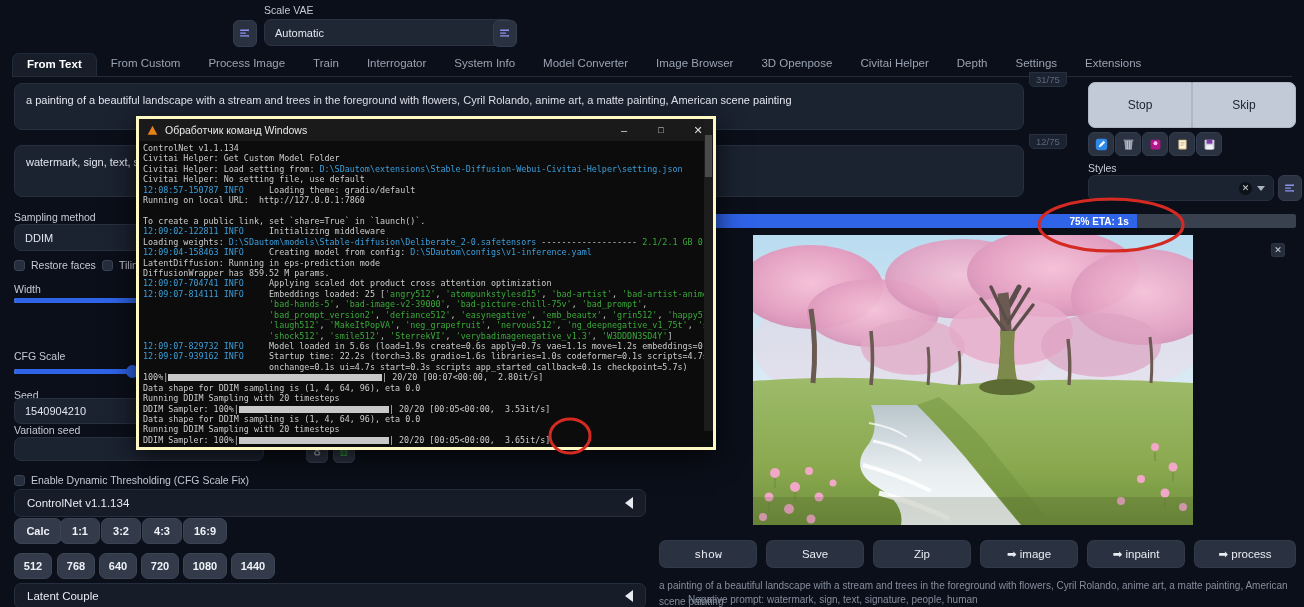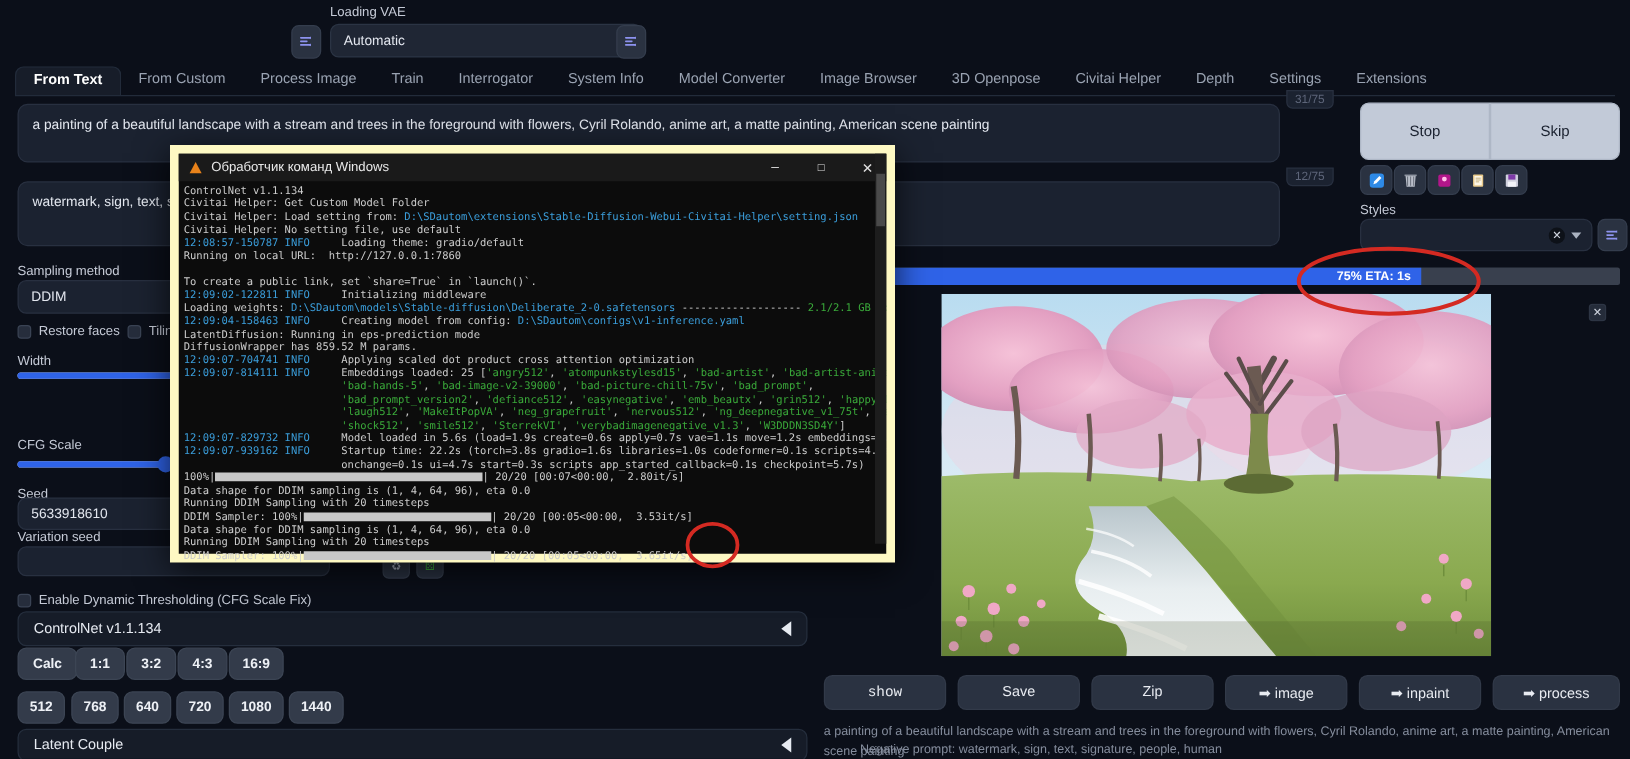--- a/index.html
+++ b/index.html
@@ -138,21 +138,21 @@
   .outbtn {
     position: absolute; height: 28px; background: #2a3241; border: 1px solid #39415180;
     border-radius: 7px; display: flex; align-items: center; justify-content: center;
     font-size: 11.5px; color: #e8ebf1;
   }
   .infotext { position: absolute; font-size: 10px; color: #858d9d; line-height: 1.55; }
 
   
   #console {
     position: absolute; left: 136px; top: 116px; width: 580px; height: 334px;
-    background: #0c0c0c; border: 7px solid #fef9c3;
+    background: #0c0c0c; border: 3px solid #fef9c3;
     box-shadow: 0 6px 26px rgba(0,0,0,.72);
   }
   #console-title {
     height: 22px; background: #1a1a1a; display: flex; align-items: center;
     padding-left: 8px; gap: 7px;
   }
   #console-title .ttl { font-size: 10.5px; color: #e9e9e9; font-family: "Liberation Sans", sans-serif; }
   .wbtn { width: 30px; height: 22px; display: flex; align-items: center; justify-content: center; font-size: 11px; color: #dedede; }
   #console-body {
     position: relative; height: 312px; overflow: hidden; padding: 2px 0 0 4px;
@@ -179,21 +179,21 @@
   <div class="topbar">
     <div class="refresh-btn" style="left:233px; top:20px;">
       <svg viewBox="0 0 16 16">
         <path d="M2 4h9M2 7.5h6M2 11h9" stroke="#8d93ef" stroke-width="1.6" fill="none" stroke-linecap="round"></path>
         <path d="M12 2.6l-2 1.4 2 1.4z" fill="#8d93ef"></path>
         <path d="M12 9.6l-2 1.4 2 1.4z" fill="#8d93ef"></path>
       </svg>
     </div>
 
     <div class="vae-wrap" style="left:264px;">
-      <span class="field-label">Loading VAE</span>
+      <span class="field-label">Scale VAE</span>
       <div class="dropdown">
         <span>Automatic</span>
         <span class="caret"></span>
       </div>
     </div>
     <div class="refresh-btn" style="left:493px; top:20px;">
       <svg viewBox="0 0 16 16">
         <path d="M2 4h9M2 7.5h6M2 11h9" stroke="#8d93ef" stroke-width="1.6" fill="none" stroke-linecap="round"></path>
         <path d="M12 2.6l-2 1.4 2 1.4z" fill="#8d93ef"></path>
         <path d="M12 9.6l-2 1.4 2 1.4z" fill="#8d93ef"></path>
@@ -243,21 +243,21 @@
   </div>
 
   <div class="lbl" style="left:14px; top:350px;">CFG Scale</div>
   <div class="slider" id="cfg-slider" style="left:14px; top:369px; width:250px;">
     <div class="fill" style="width: 47%;"></div>
     <div class="knob" style="left: calc(47% - 6px);"></div>
   </div>
 
   <div class="lbl" style="left:14px; top:389px;">Seed</div>
   <div class="textinput" style="left:14px; top:398px; width:250px; height:26px;">
-    <span>5633918610</span>
+    <span>1540904210</span>
   </div>
 
   <div class="lbl" style="left:14px; top:424px;">Variation seed</div>
   <div class="textinput" style="left:14px; top:437px; width:250px; height:24px;"></div>
 
   <div class="smallbtn" style="left:306px; top:443px;">
     <span style="color:#a9b0be;">♻</span>
   </div>
   <div class="smallbtn" style="left:333px; top:443px;">
     <span style="color:#3aa93a;">⚄</span>

